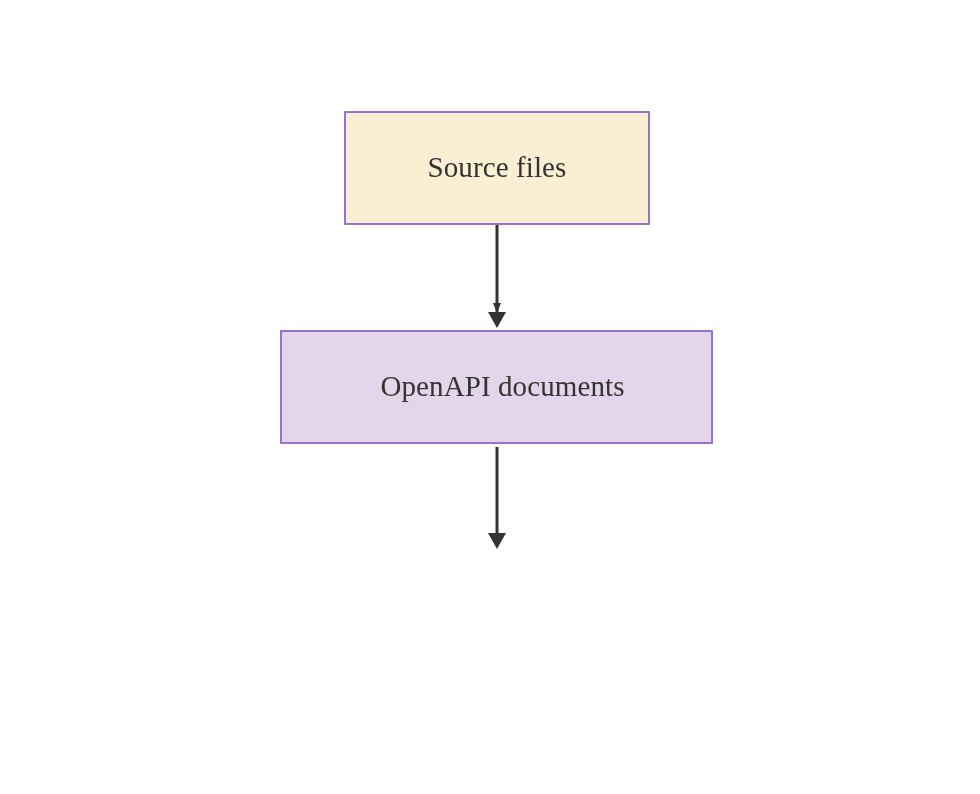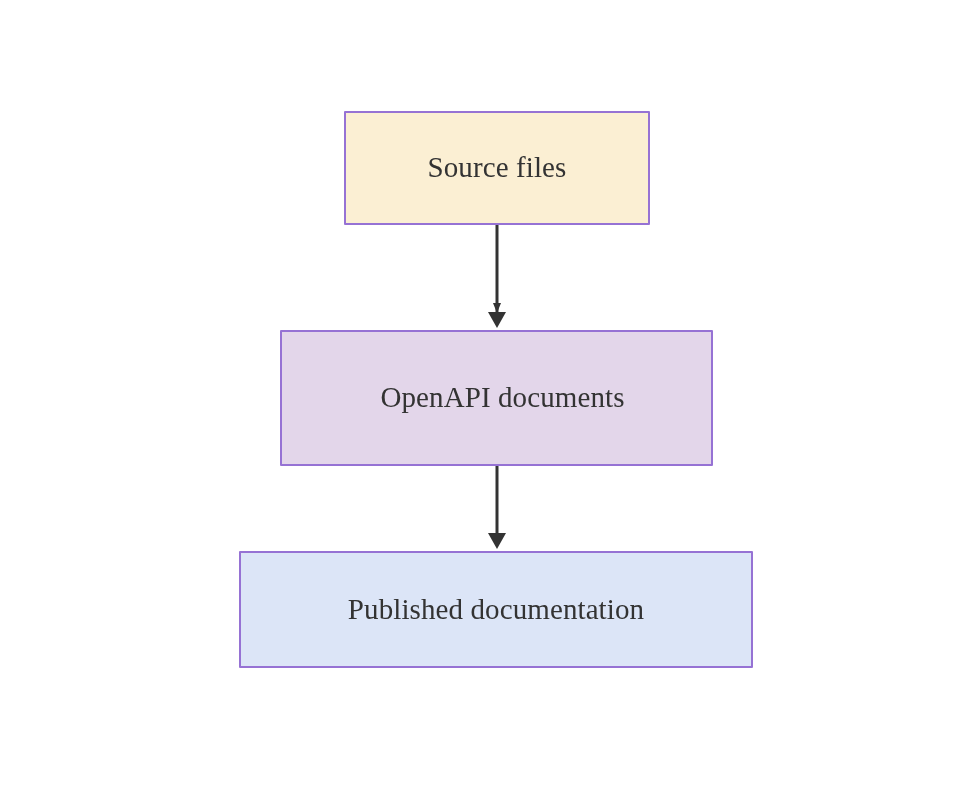--- a/index.html
+++ b/index.html
@@ -53,21 +53,21 @@
     top: 111px;
     width: 306px;
     height: 114px;
     background: #fbefd3;
   }
   
   #node-openapi-documents {
     left: 280px;
     top: 330px;
     width: 433px;
-    height: 136px;
+    height: 114px;
     background: #e3d6ea;
     padding-left: 12px;
   }
   
   #node-published-documentation {
     left: 239px;
     top: 551px;
     width: 514px;
     height: 117px;
     background: #dce5f7;
@@ -97,17 +97,14 @@
   </svg>
 
   <div class="node" id="node-source-files">
     <span class="node-label">Source files</span>
   </div>
 
   <div class="node" id="node-openapi-documents">
     <span class="node-label">OpenAPI documents</span>
   </div>
 
-  <div class="node" id="node-published-documentation">
-    <span class="node-label">Published documentation</span>
-  </div>
 
 </div>
 
 </body></html>

